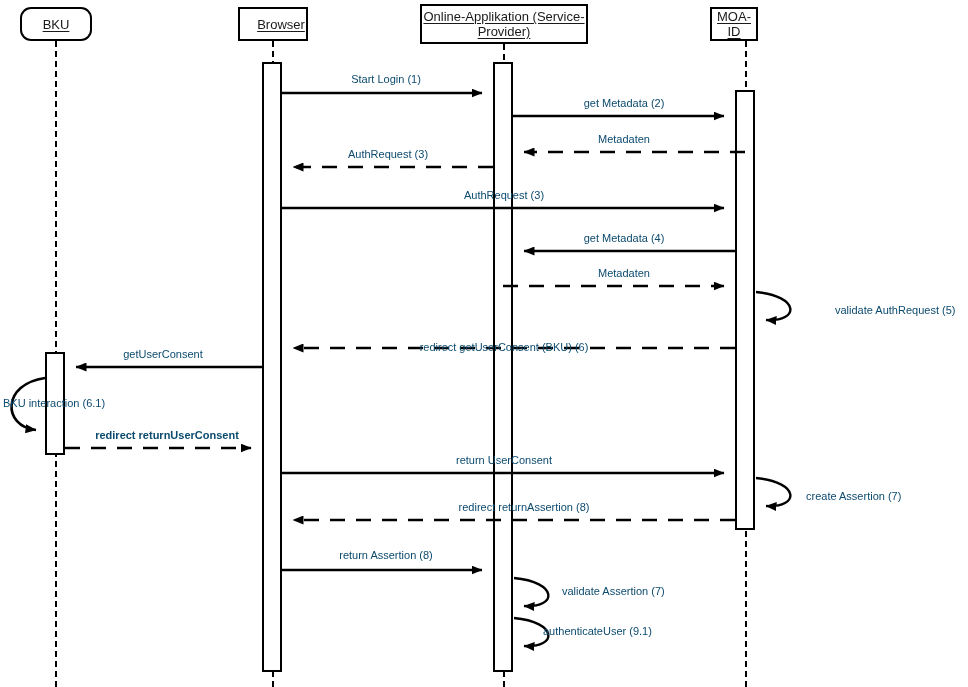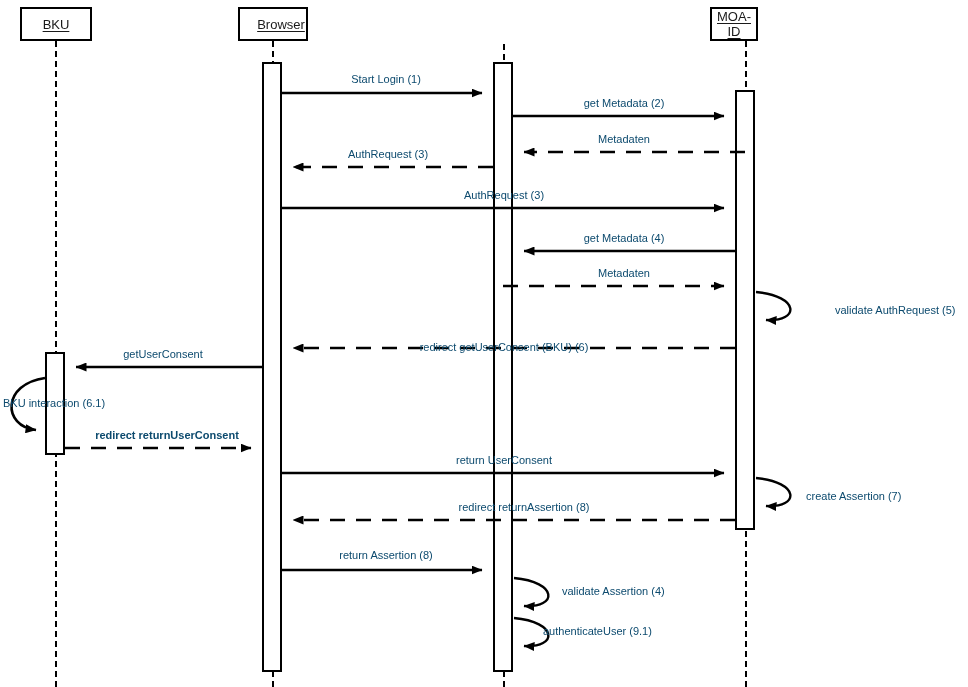--- a/index.html
+++ b/index.html
@@ -26,25 +26,28 @@
          pointer-events:none;}
   .msg-label{position:absolute;font-size:11px;color:#0c4a6e;
              white-space:nowrap;line-height:15px;}
   .msg-label.ctr{transform:translateX(-50%);}
 </style>
 </head>
 <body>
 
 <div id="stage">
 
-  <div class="actor-box" style="left:20px;top:7px;width:72px;height:34px;">
+  <div class="actor-box" style="left:20px;top:7px;width:72px;height:34px;border-radius:11px;">
     <span>BKU</span>
   </div>
   <div class="actor-box" style="left:238px;top:7px;width:70px;height:34px;padding-left:16px;">
     <span>Browser</span>
+  </div>
+  <div class="actor-box" style="left:420px;top:4px;width:168px;height:40px;">
+    <span>Online-Applikation (Service-Provider)</span>
   </div>
   <div class="actor-box" style="left:710px;top:7px;width:48px;height:34px;">
     <span>MOA-ID</span>
   </div>
 
   <div class="lifeline" style="left:55px;top:41px;height:646px;"></div>
   <div class="lifeline" style="left:272px;top:41px;height:646px;"></div>
   <div class="lifeline" style="left:503px;top:44px;height:643px;"></div>
   <div class="lifeline" style="left:745px;top:41px;height:646px;"></div>
 
@@ -106,16 +109,16 @@
   <div class="msg-label ctr" style="left:624px;top:266px;">Metadaten</div>
   <div class="msg-label" style="left:806px;top:303px;margin-left:29px;">validate AuthRequest (5)</div>
   <div class="msg-label ctr" style="left:504px;top:328px;margin-top:12px;">redirect getUserConsent (BKU) (6)</div>
   <div class="msg-label ctr" style="left:163px;top:347px;">getUserConsent</div>
   <div class="msg-label" style="left:3px;top:396px;">BKU interaction (6.1)</div>
   <div class="msg-label ctr" style="left:167px;top:428px;font-weight:bold;">redirect returnUserConsent</div>
   <div class="msg-label ctr" style="left:504px;top:453px;">return UserConsent</div>
   <div class="msg-label" style="left:806px;top:489px;">create Assertion (7)</div>
   <div class="msg-label ctr" style="left:524px;top:500px;">redirect returnAssertion (8)</div>
   <div class="msg-label ctr" style="left:386px;top:548px;">return Assertion (8)</div>
-  <div class="msg-label" style="left:562px;top:584px;">validate Assertion (4)</div>
+  <div class="msg-label" style="left:562px;top:584px;">validate Assertion (7)</div>
   <div class="msg-label" style="left:543px;top:624px;">authenticateUser (9.1)</div>
 
 </div>
 
 </body></html>

